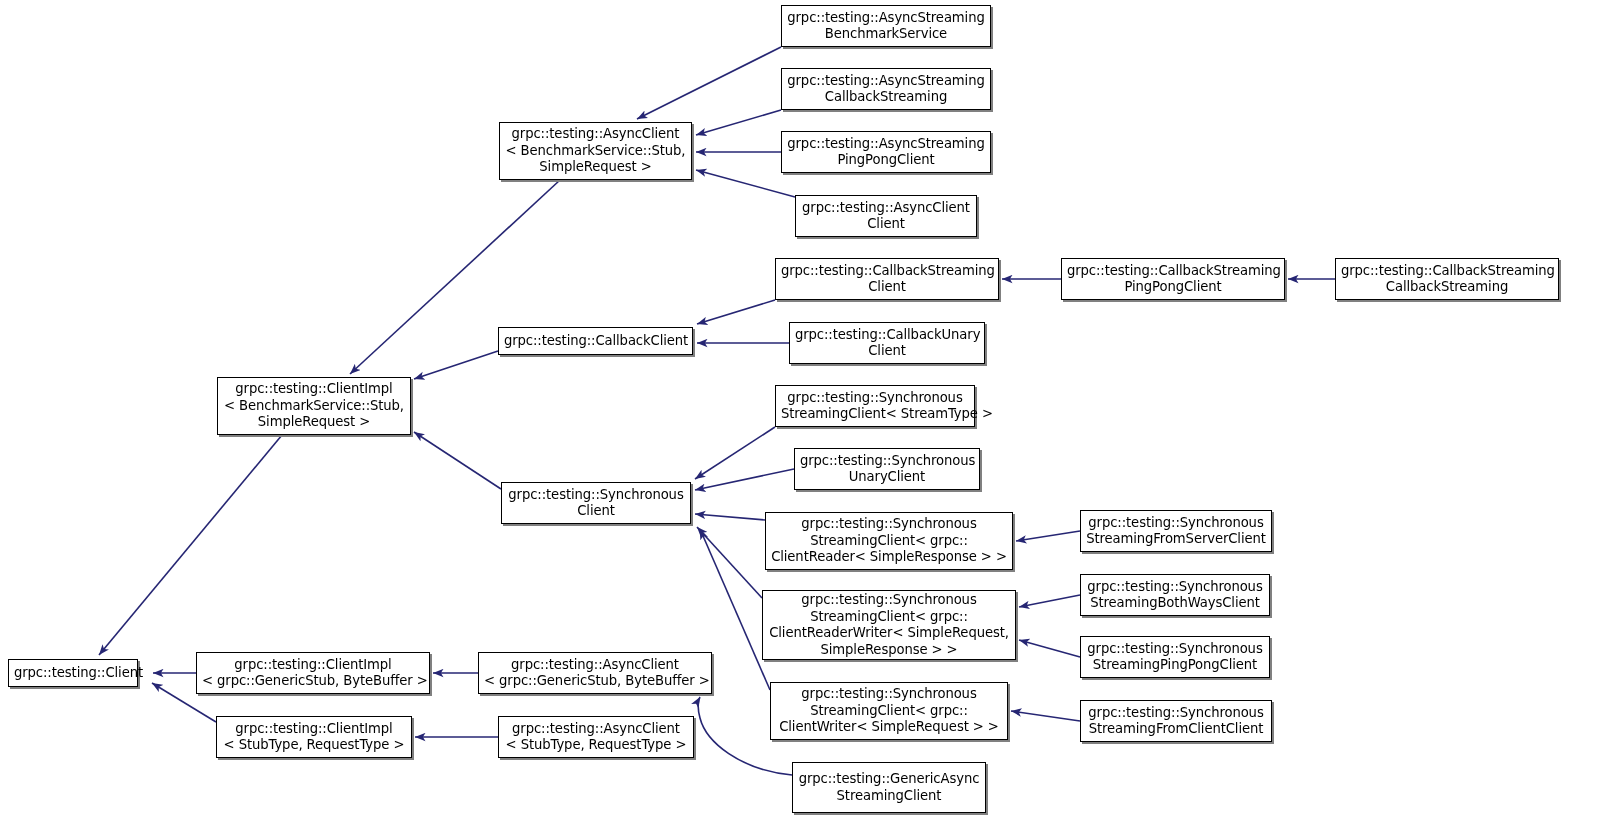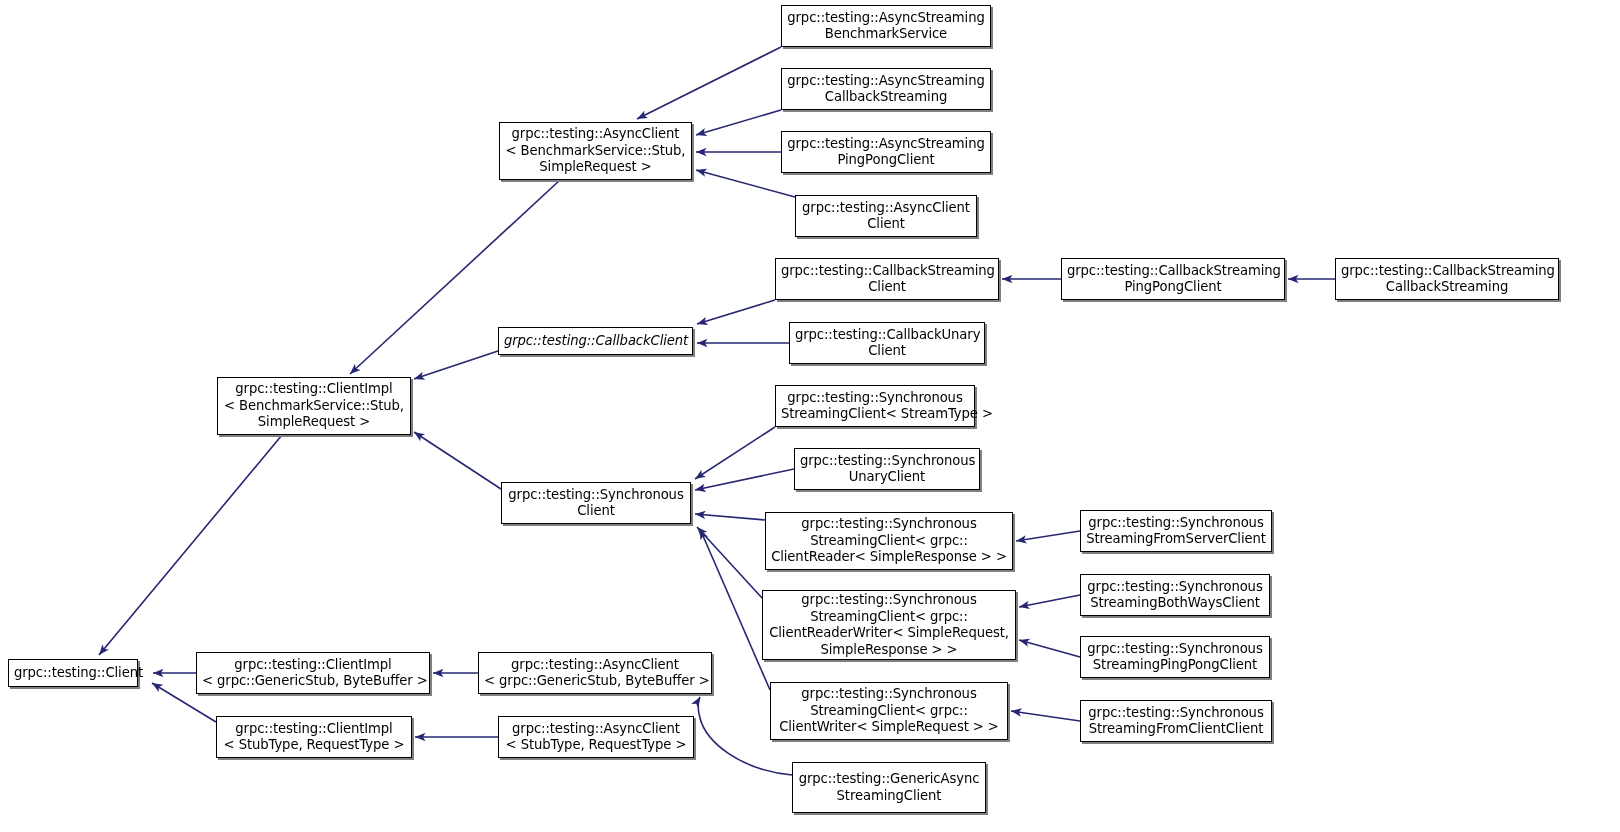--- a/index.html
+++ b/index.html
@@ -128,21 +128,21 @@
           <span class="ln c">SimpleRequest &gt;</span>
         </div>
       </div>
       <div class="node leftal" style="left: 499px; top: 122px; width: 193px; height: 58px;">
         <div class="lines">
           <span class="ln">grpc::testing::AsyncClient</span>
           <span class="ln">&lt; BenchmarkService::Stub,</span>
           <span class="ln c">SimpleRequest &gt;</span>
         </div>
       </div>
-      <div class="node center" style="left: 498px; top: 327px; width: 195px; height: 28px; font-style: italic;">
+      <div class="node center" style="left: 498px; top: 327px; width: 195px; height: 28px;">
         <div class="lines">
           <span class="ln">grpc::testing::CallbackClient</span>
         </div>
       </div>
       <div class="node center" style="left: 501px; top: 482px; width: 190px; height: 42px;">
         <div class="lines">
           <span class="ln">grpc::testing::Synchronous</span>
           <span class="ln">Client</span>
         </div>
       </div>

